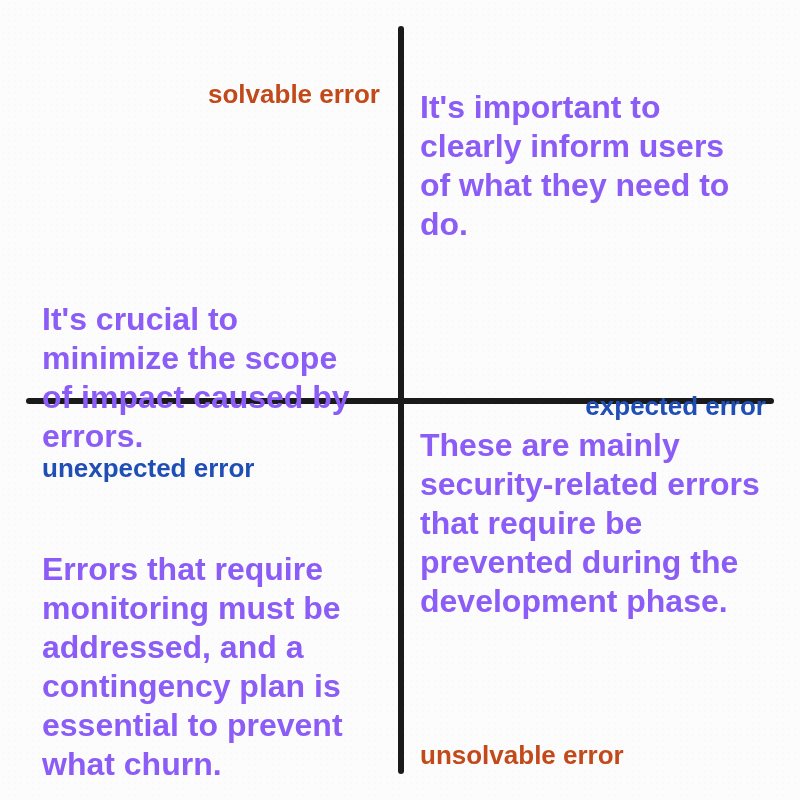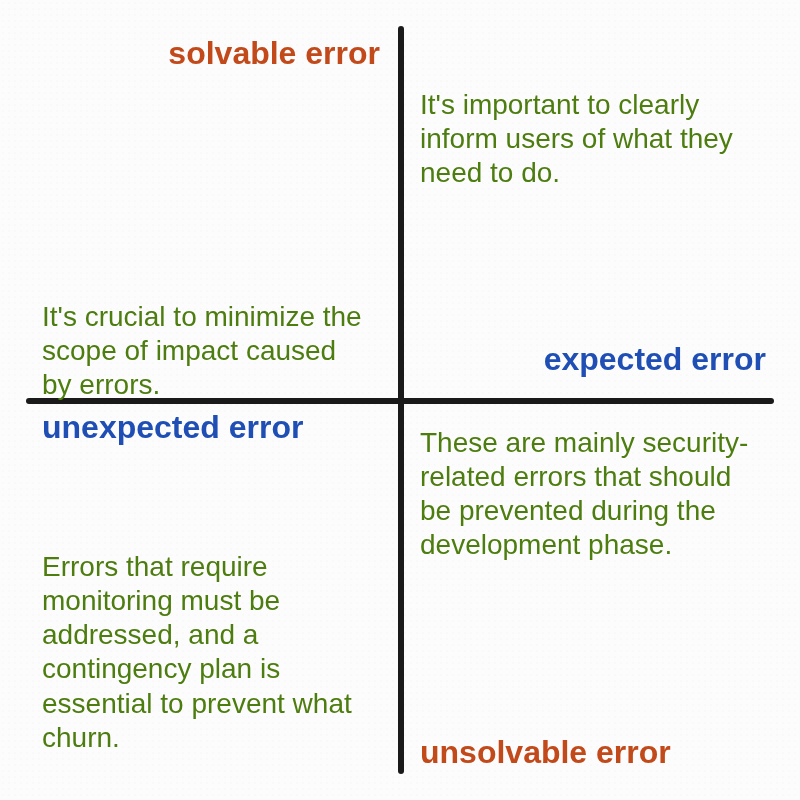--- a/index.html
+++ b/index.html
@@ -26,32 +26,33 @@
   .axis-h {
     top: 398px;
     left: 26px;
     height: 6px;
     width: 748px;
     border-radius: 3px;
   }
   .axis-label {
     position: absolute;
     font-weight: 700;
-    font-size: 32px;
+    font-size: 26px;
     line-height: 1.1;
     white-space: nowrap;
+    margin-top: 44px;
   }
   .orange { color: #c24a1a; text-align: right; }
   .blue   { color: #1f4fb5; }
   .qtext {
     position: absolute;
-    color: #4d7c0f;
-    font-size: 28px;
+    color: #8b5cf6;
+    font-size: 32px;
     line-height: 1.22;
-    font-weight: 400;
+    font-weight: 700;
     width: 330px;
   }
   
   #lbl-top    { top: 36px;  left: 380px; transform: translateX(-100%); text-align: right; }
   #lbl-bottom { bottom: 30px; left: 420px; }
   #lbl-right  { top: 377px; right: 34px; transform: translateY(-100%); text-align: left; }
   #lbl-left   { top: 410px; left: 42px; }
   
   #q-tl { top: 252px; left: 42px; margin-top: 48px; }
   #q-tr { top: 88px;  left: 420px; }
@@ -80,13 +81,13 @@
 <div id="lbl-right" class="axis-label blue">expected error</div>
 
 <div id="lbl-left" class="axis-label blue">unexpected error</div>
 
 <div id="q-tl" class="qtext">It's crucial to minimize the scope of impact caused by errors.</div>
 
 <div id="q-tr" class="qtext">It's important to clearly inform users of what they need to do.</div>
 
 <div id="q-bl" class="qtext">Errors that require monitoring must be addressed, and a contingency plan is essential to prevent what churn.</div>
 
-<div id="q-br" class="qtext">These are mainly security-related errors that should be prevented during the development phase.</div>
+<div id="q-br" class="qtext">These are mainly security-related errors that require be prevented during the development phase.</div>
 
 </body></html>

